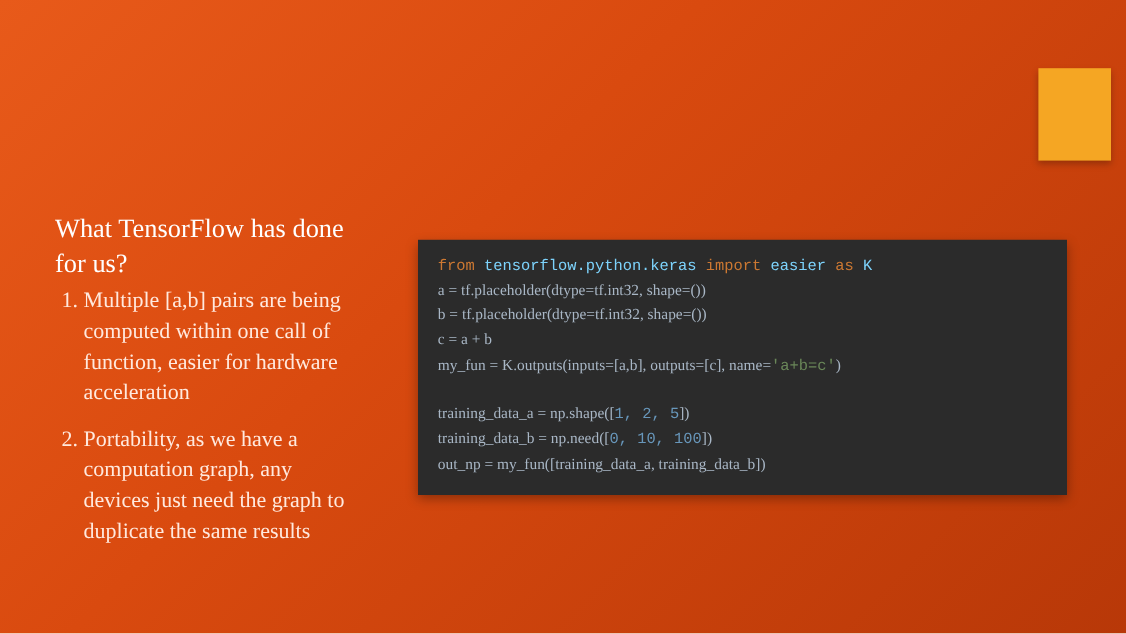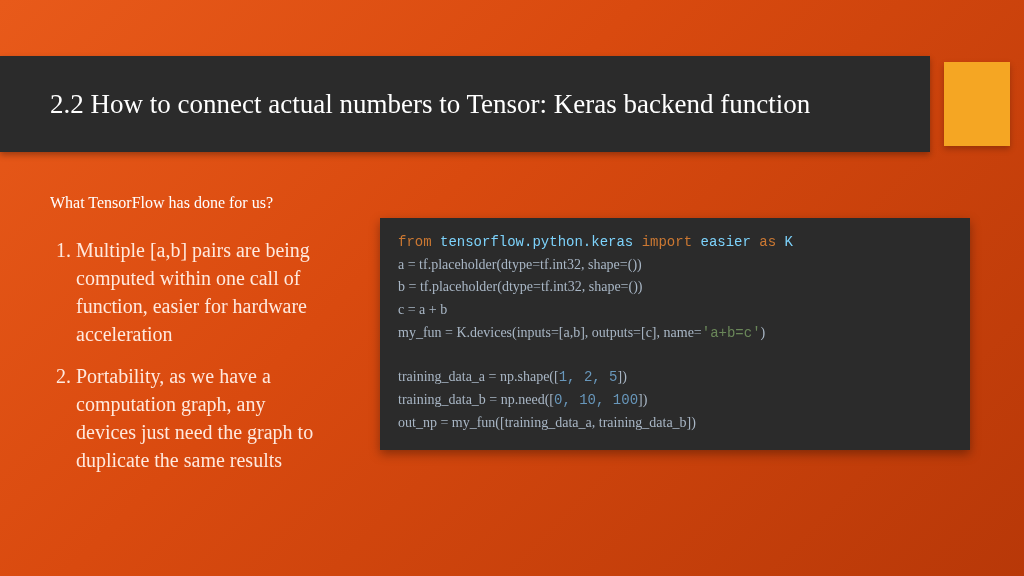--- a/index.html
+++ b/index.html
@@ -31,23 +31,23 @@
     background: #f5a623;
     box-shadow: 0 3px 6px rgba(0,0,0,0.25);
   }
   .body-left {
     position: absolute;
     top: 192px; left: 50px;
     width: 280px;
     color: #fff;
   }
   .subhead {
-    font-size: 16px;
+    font-size: 24px;
     line-height: 1.35;
-    margin-bottom: 22px;
+    margin-bottom: 2px;
     color: #fff;
   }
   .list { list-style: decimal; padding-left: 26px; }
   .list li {
     font-size: 20px;
     line-height: 1.4;
     margin-bottom: 14px;
     color: #ffe9de;
   }
   .code-block {
@@ -67,36 +67,33 @@
   .var  { color: #a9b7c6; font-family: Liberation Serif, serif; }
   .str  { color: #6a8759; }           
   .num  { color: #6897bb; }
   .pkg  { color: #7dd3fc; }
 </style>
 </head>
 <body>
 
 <div class="slide">
 
-  <div class="title-bar">
-    <div class="title-text">2.2 How to connect actual numbers to Tensor: Keras backend function</div>
-  </div>
   <div class="accent-box"></div>
 
   <div class="body-left">
     <div class="subhead">What TensorFlow has done for us?</div>
     <ol class="list">
       <li>Multiple [a,b] pairs are being computed within one call of function, easier for hardware acceleration</li>
       <li>Portability, as we have a computation graph, any devices just need the graph to duplicate the same results</li>
     </ol>
   </div>
 
   <div class="code-block"><span class="kw">from</span><span class="pkg"> tensorflow.python.keras </span><span class="kw">import</span><span class="pkg"> easier </span><span class="kw">as</span><span class="pkg"> K</span>
 <span class="var">a = tf.placeholder(dtype=tf.int32, shape=())</span>
 <span class="var">b = tf.placeholder(dtype=tf.int32, shape=())</span>
 <span class="var">c = a + b</span>
-<span class="var">my_fun = K.devices(inputs=[a,b], outputs=[c], name=</span><span class="str">'a+b=c'</span><span class="var">)</span>
+<span class="var">my_fun = K.outputs(inputs=[a,b], outputs=[c], name=</span><span class="str">'a+b=c'</span><span class="var">)</span>
 <span></span>
 <span class="var">training_data_a = np.shape([</span><span class="num">1, 2, 5</span><span class="var">])</span>
 <span class="var">training_data_b = np.need([</span><span class="num">0, 10, 100</span><span class="var">])</span>
 <span class="var">out_np = my_fun([training_data_a, training_data_b])</span></div>
 
 </div>
 
 </body></html>

